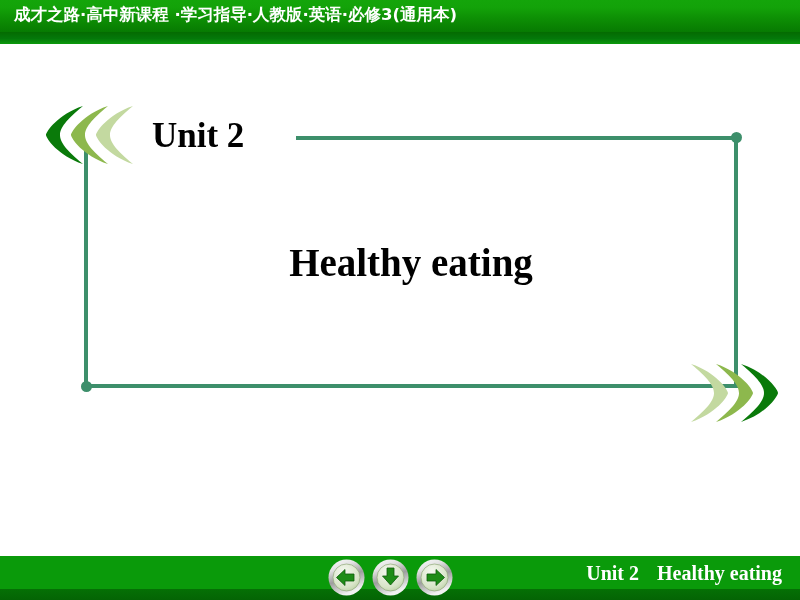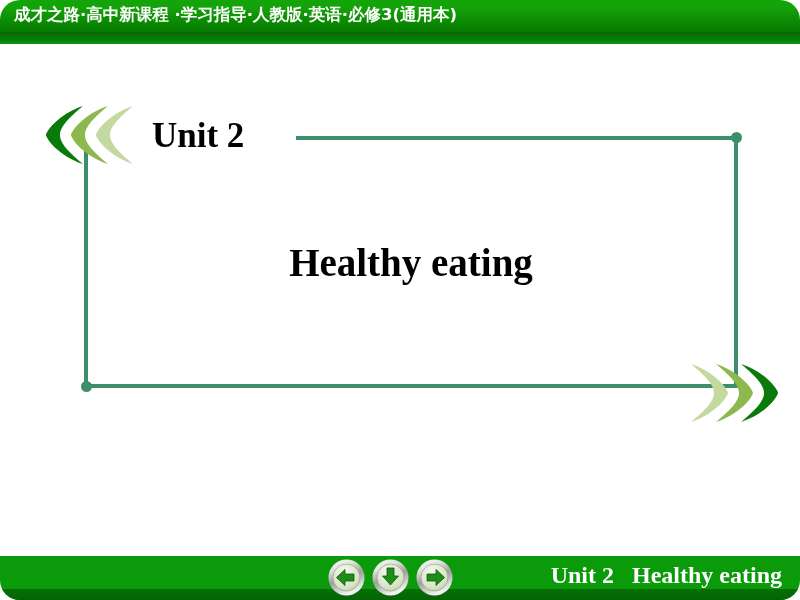--- a/index.html
+++ b/index.html
@@ -15,21 +15,20 @@
     position: relative;
   }
 
   #slide {
     position: absolute;
     left: 0; top: 0;
     width: 800px;
     height: 600px;
     background: #ffffff;
     overflow: hidden;
-    border-radius: 20px;
   }
 
   
   .header-bar {
     position: absolute;
     left: 0; top: 0;
     width: 800px;
     height: 32px;
     background: linear-gradient(to bottom,
        #14a50a 0%, #13a209 24%, #0e9205 52%, #0a8503 78%, #077a02 100%);
@@ -151,21 +150,21 @@
     width: 800px;
     height: 11px;
     background: linear-gradient(to bottom, #057005 0%, #046404 100%);
   }
   .footer-text {
     position: absolute;
     right: 18px;
     top: 562px;
     font-family: "Liberation Serif", serif;
     font-weight: bold;
-    font-size: 24px;
+    font-size: 20px;
     color: #ffffff;
     white-space: nowrap;
   }
   .footer-text .gap { display: inline-block; width: 18px; }
 
   
   .navbtns {
     position: absolute;
     left: 328px;
     top: 556px;

